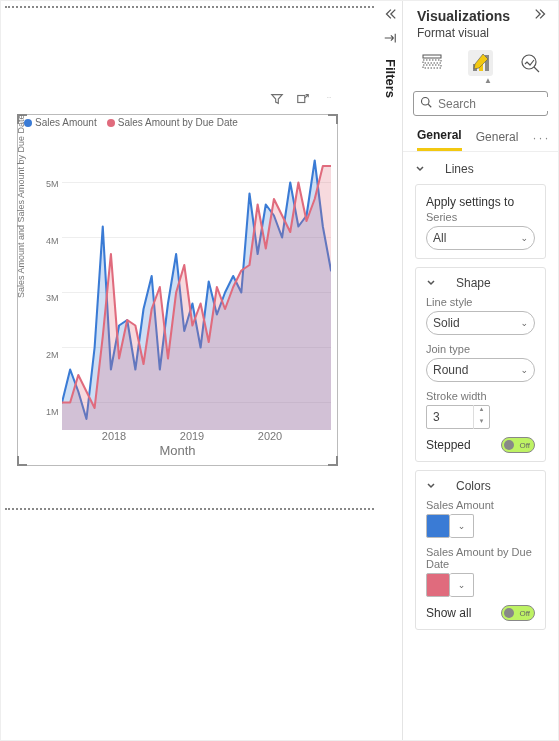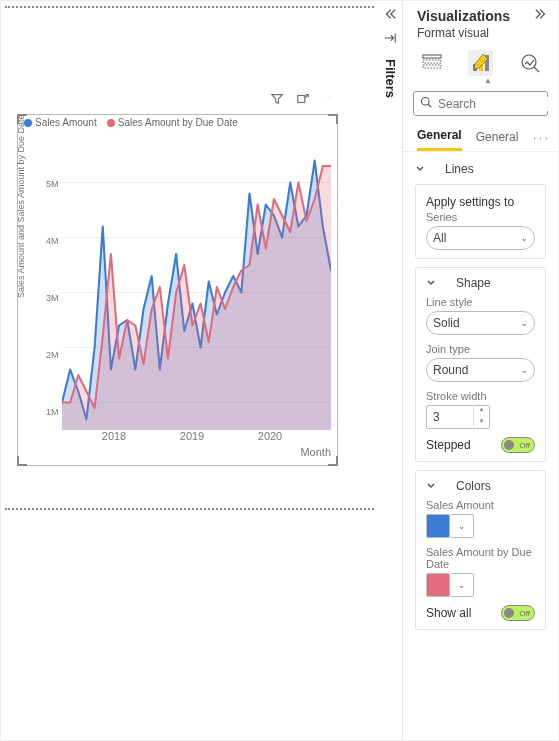--- a/index.html
+++ b/index.html
@@ -17,21 +17,21 @@
   .viz-card .h-tr{right:-1px;top:-1px;border-right:2px solid #888;border-top:2px solid #888;}
   .viz-card .h-bl{left:-1px;bottom:-1px;border-left:2px solid #888;border-bottom:2px solid #888;}
   .viz-card .h-br{right:-1px;bottom:-1px;border-right:2px solid #888;border-bottom:2px solid #888;}
   .viz-toolbar{position:absolute; right:0; top:-24px; display:flex; gap:10px; color:#707070;}
   .viz-toolbar .ti{width:16px;height:16px;display:flex;align-items:center;justify-content:center;cursor:pointer;}
   .chart-title{font-size:11px; color:#222; padding:4px 6px 0 6px; line-height:1.2;}
   .legend{display:flex; gap:10px; font-size:10px; padding:2px 6px 2px 6px; color:#666;}
   .legend .swatch{display:inline-block;width:8px;height:8px;border-radius:50%;margin-right:3px;vertical-align:middle;}
   .plot{position:absolute; left:6px; right:6px; top:40px; bottom:25px;}
   .yaxis-label{position:absolute; left:-3px; top:50%; transform:rotate(-90deg) translate(0,-50%); transform-origin:left top; font-size:9px; color:#777; white-space:nowrap;}
-  .xaxis-label{position:absolute; left:0; right:0; bottom:-18px; text-align:right; font-size:11px; color:#777;}
+  .xaxis-label{position:absolute; left:0; right:0; bottom:-18px; text-align:center; font-size:13px; color:#777;}
   .plot svg{position:absolute; left:38px; top:0; right:0; bottom:10px; width:calc(100% - 38px); height:calc(100% - 10px);}
   .ytick{position:absolute; left:22px; font-size:9px; color:#777; transform:translateY(-50%);}
   .xtick{position:absolute; bottom:-2px; font-size:11px; color:#777; transform:translateX(-50%);}
   .grid line{stroke:#ddd;stroke-width:0.5;}
 
   .right-pane{width:156px;border-left:1px solid #e4e4e4;display:flex;flex-direction:column;background:#fff;font-size:12px;color:#333;overflow-y:auto;}
   .rp-header{display:flex;align-items:center;justify-content:space-between;padding:6px 10px 0 14px;}
   .rp-title{font-size:14px;font-weight:600;}
   .rp-sub{padding:0 14px;font-size:12px;color:#444;margin-top:2px;}
   .mode-row{display:flex;gap:24px;align-items:center;padding:10px 16px 6px 16px;}

